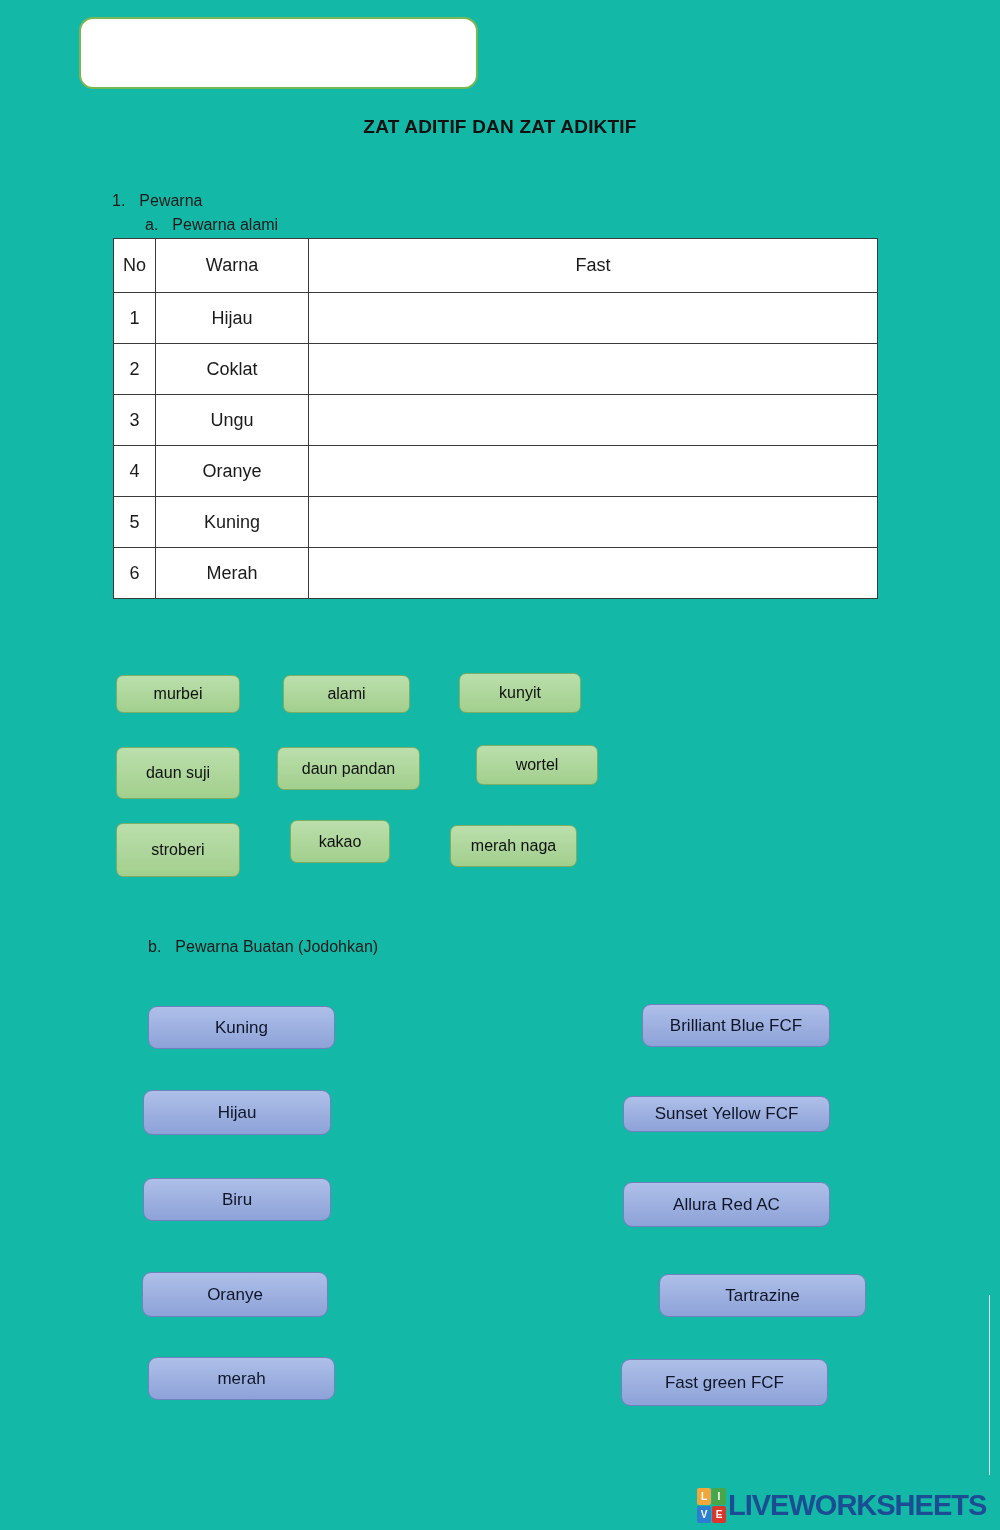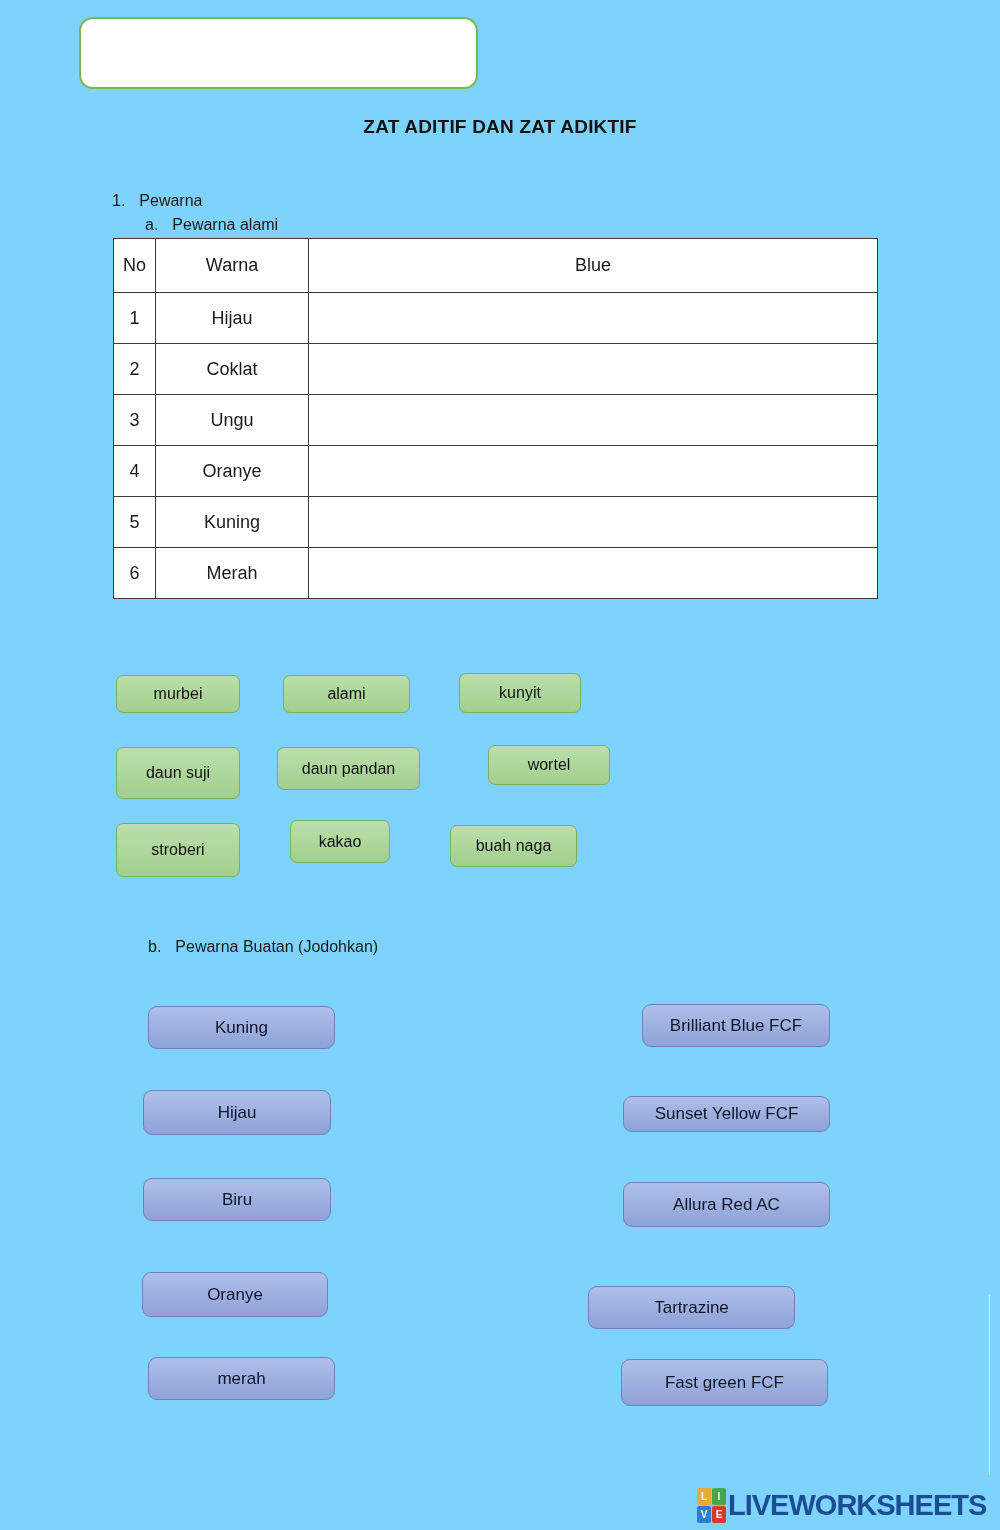--- a/index.html
+++ b/index.html
@@ -1,17 +1,17 @@
 <!DOCTYPE html>
 <html><head>
 <meta charset="utf-8">
 <style>
   * { margin:0; padding:0; box-sizing:border-box; }
   body { background:#ffffff; font-family:"Liberation Sans", sans-serif; color:#1a1a1a; }
-  .page { position:relative; width:1000px; height:1530px; background:#7dd3fc; overflow:hidden; }
+  .page { position:relative; width:1000px; height:1530px; background:#14b8a6; overflow:hidden; }
 
   
   .name-box { position:absolute; left:79px; top:17px; width:399px; height:72px;
     border:2px solid #79b752; border-radius:14px; background:#ffffff; }
 
   
   .title { position:absolute; left:0; top:116px; width:1000px; text-align:center;
     font-size:19px; font-weight:bold; letter-spacing:0.2px; color:#111; }
 
   
@@ -33,39 +33,39 @@
   
   .chip { position:absolute; display:flex; align-items:center; justify-content:center;
     background:linear-gradient(180deg,#bbdfac 0%, #a2cf8d 100%);
     border:1.5px solid #7cae63; border-radius:7px; font-size:16px; color:#111;
     cursor:pointer; }
   .chip1 { left:116px; top:675px; width:124px; height:38px; }
   .chip2 { left:283px; top:675px; width:127px; height:38px; }
   .chip3 { left:459px; top:673px; width:122px; height:40px; }
   .chip4 { left:116px; top:747px; width:124px; height:52px; }
   .chip5 { left:277px; top:747px; width:143px; height:43px; }
-  .chip6 { left:488px; top:745px; width:122px; height:40px; }
+  .chip6 { left:476px; top:745px; width:122px; height:40px; }
   .chip7 { left:116px; top:823px; width:124px; height:54px; }
   .chip8 { left:290px; top:820px; width:100px; height:43px; }
   .chip9 { left:450px; top:825px; width:127px; height:42px; }
 
   
   .mbtn { position:absolute; display:flex; align-items:center; justify-content:center;
     background:linear-gradient(180deg,#aebfe8 0%, #8da2d8 100%);
     border:1px solid #7081bd; border-radius:9px; font-size:17px; color:#101628;
     cursor:pointer; }
   .bl1 { left:148px; top:1006px; width:187px; height:43px; }
   .bl2 { left:143px; top:1090px; width:188px; height:45px; }
   .bl3 { left:143px; top:1178px; width:188px; height:43px; }
   .bl4 { left:142px; top:1272px; width:186px; height:45px; }
   .bl5 { left:148px; top:1357px; width:187px; height:43px; }
   .br1 { left:642px; top:1004px; width:188px; height:43px; }
   .br2 { left:623px; top:1096px; width:207px; height:36px; }
   .br3 { left:623px; top:1182px; width:207px; height:45px; }
-  .br4 { left:588px; top:1274px; width:207px; height:43px;margin-top:12px; }
+  .br4 { left:659px; top:1274px; width:207px; height:43px; }
   .br5 { left:621px; top:1359px; width:207px; height:47px; }
 
   
   .edge-line { position:absolute; left:989px; top:1295px; width:1px; height:180px;
     background:#e6e6e6; }
 
   
   .logo { position:absolute; left:697px; top:1488px; display:flex; align-items:center; }
   .logo-tiles { display:grid; grid-template-columns:14px 14px; grid-template-rows:17px 17px;
     gap:1px; margin-right:2px; }
@@ -98,21 +98,21 @@
   <table class="wtable">
     <colgroup>
         <col class="col-no">
         <col class="col-warna">
         <col class="col-bahan">
       </colgroup>
     <thead>
       <tr>
         <th>No</th>
         <th>Warna</th>
-        <th>Blue</th>
+        <th>Fast</th>
       </tr>
     </thead>
     <tbody>
       <tr>
         <td>1</td>
         <td>Hijau</td>
         <td></td>
       </tr>
       <tr>
         <td>2</td>
@@ -143,21 +143,21 @@
   </table>
 
   <div class="chip chip1">murbei</div>
   <div class="chip chip2">alami</div>
   <div class="chip chip3">kunyit</div>
   <div class="chip chip4">daun suji</div>
   <div class="chip chip5">daun pandan</div>
   <div class="chip chip6">wortel</div>
   <div class="chip chip7">stroberi</div>
   <div class="chip chip8">kakao</div>
-  <div class="chip chip9">buah naga</div>
+  <div class="chip chip9">merah naga</div>
 
   <div class="q1b">
     <span>b.</span>
     <span>Pewarna Buatan (Jodohkan)</span>
   </div>
 
   <div class="mbtn bl1">Kuning</div>
   <div class="mbtn bl2">Hijau</div>
   <div class="mbtn bl3">Biru</div>
   <div class="mbtn bl4">Oranye</div>

